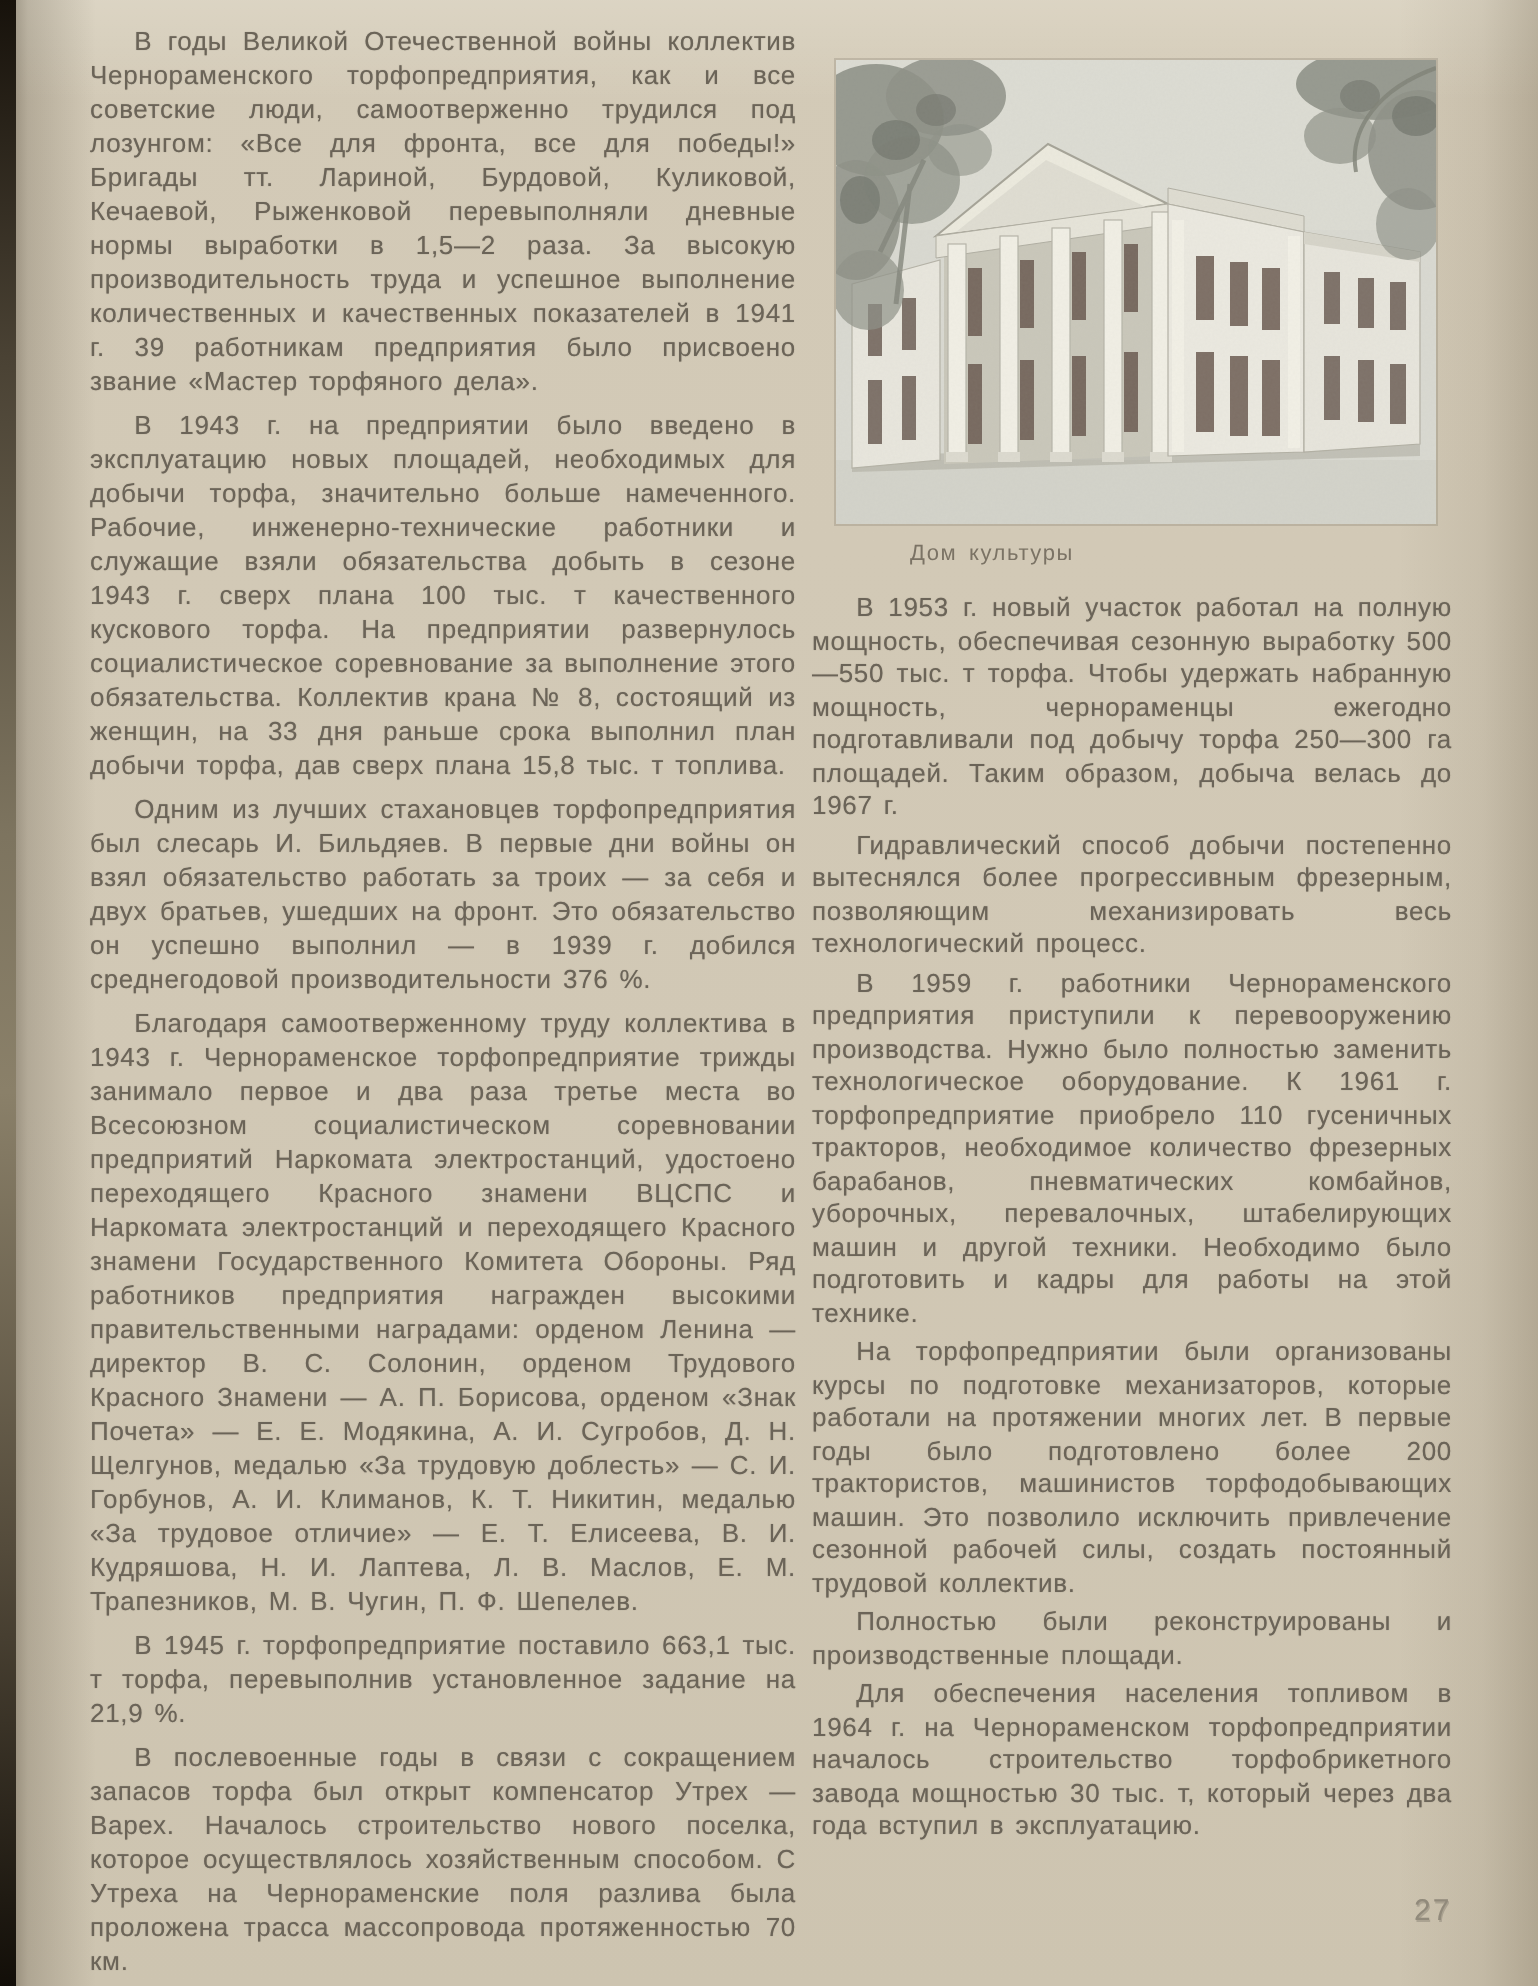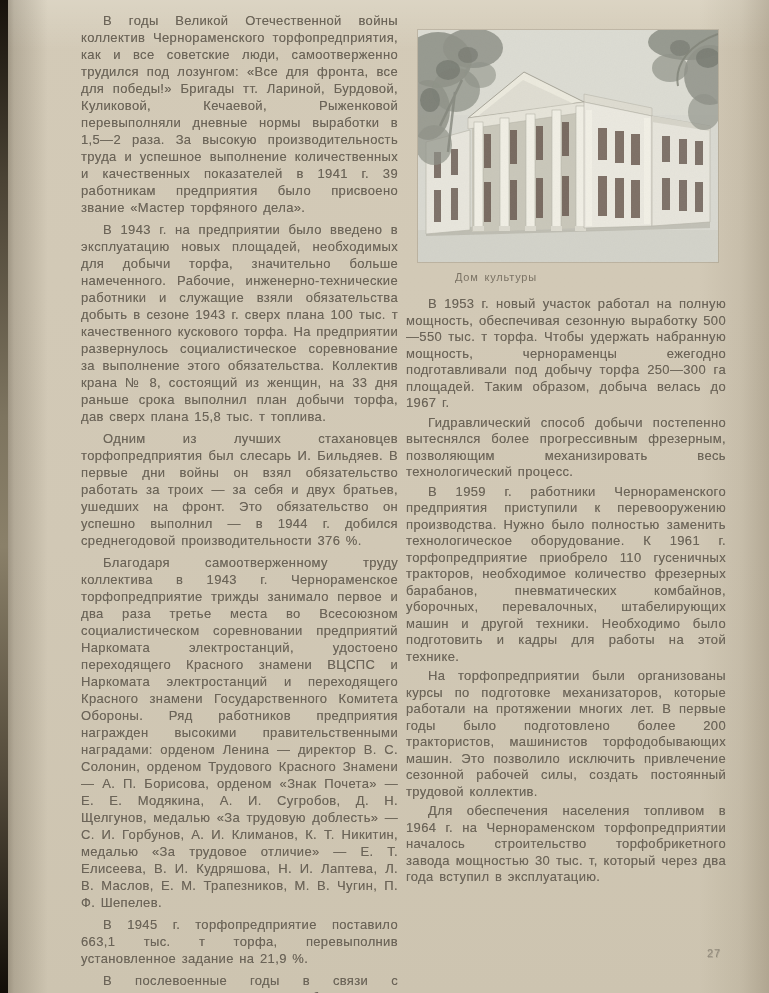--- a/index.html
+++ b/index.html
@@ -22,39 +22,39 @@
   }
   .col{
     position:absolute;
     color:#6b6458;
     font-size:13px;line-height:17px;
     text-align:justify;
     letter-spacing:.35px;word-spacing:1.6px;
     text-shadow:0 0 .5px rgba(107,100,88,.55);
   }
   .col p{margin:0 0 5px 0;}
-  .col p.ind{text-indent:1.7em;margin-left:36px;}
+  .col p.ind{text-indent:1.7em;}
   .col.left{left:45px;top:12px;width:353px;}
   .col.right{left:406px;top:296px;width:320px;line-height:16.5px;}
   .col.right p{margin:0 0 3px 0;}
   .photo{
     position:absolute;left:418px;top:30px;width:300px;height:232px;margin:0;
     background:#d9d9d1;
     box-shadow:0 0 0 1px rgba(120,112,95,.25);
   }
   .photo svg{display:block;}
   .caption{
     position:absolute;left:427px;top:271px;
     font-size:11px;letter-spacing:.8px;word-spacing:2px;
     color:#7b7365;
     margin-left:28px;
   }
   .pageno{
     position:absolute;left:707px;top:947px;
-    font-size:11px;color:#918a7b;letter-spacing:1px;
+    font-size:15px;color:#918a7b;letter-spacing:1px;
     text-shadow:.5px .8px 0 rgba(145,138,123,.55);
   }
 </style>
 </head>
 <body>
 
 <div class="page">
   <div class="gutter"></div>
 
   <figure class="photo">
@@ -155,29 +155,30 @@
 
       <rect x="0" y="0" width="300" height="232" filter="url(#grain)" opacity="0.55"></rect>
     </svg>
   </figure>
 
   <figcaption class="caption">Дом культуры</figcaption>
 
   <div class="col left">
     <p class="ind">В годы Великой Отечественной войны коллектив Чернораменского торфопредприятия, как и все советские люди, самоотверженно трудился под лозунгом: «Все для фронта, все для победы!» Бригады тт. Лариной, Бурдовой, Куликовой, Кечаевой, Рыженковой перевыполняли дневные нормы выработки в 1,5—2 раза. За высокую производительность труда и успешное выполнение количественных и качественных показателей в 1941 г. 39 работникам предприятия было присвоено звание «Мастер торфяного дела».</p>
     <p class="ind">В 1943 г. на предприятии было введено в эксплуатацию новых площадей, необходимых для добычи торфа, значительно больше намеченного. Рабочие, инженерно-технические работники и служащие взяли обязательства добыть в сезоне 1943 г. сверх плана 100 тыс. т качественного кускового торфа. На предприятии развернулось социалистическое соревнование за выполнение этого обязательства. Коллектив крана № 8, состоящий из женщин, на 33 дня раньше срока выполнил план добычи торфа, дав сверх плана 15,8 тыс. т топлива.</p>
-    <p class="ind">Одним из лучших стахановцев торфопредприятия был слесарь И. Бильдяев. В первые дни войны он взял обязательство работать за троих — за себя и двух братьев, ушедших на фронт. Это обязательство он успешно выполнил — в 1944 г. добился среднегодовой производительности 376 %.</p>
+    <p class="ind">Одним из лучших стахановцев торфопредприятия был слесарь И. Бильдяев. В первые дни войны он взял обязательство работать за троих — за себя и двух братьев, ушедших на фронт. Это обязательство он успешно выполнил — в 1939 г. добился среднегодовой производительности 376 %.</p>
     <p class="ind">Благодаря самоотверженному труду коллектива в 1943 г. Чернораменское торфопредприятие трижды занимало первое и два раза третье места во Всесоюзном социалистическом соревновании предприятий Наркомата электростанций, удостоено переходящего Красного знамени ВЦСПС и Наркомата электростанций и переходящего Красного знамени Государственного Комитета Обороны. Ряд работников предприятия награжден высокими правительственными наградами: орденом Ленина — директор В. С. Солонин, орденом Трудового Красного Знамени — А. П. Борисова, орденом «Знак Почета» — Е. Е. Модякина, А. И. Сугробов, Д. Н. Щелгунов, медалью «За трудовую доблесть» — С. И. Горбунов, А. И. Климанов, К. Т. Никитин, медалью «За трудовое отличие» — Е. Т. Елисеева, В. И. Кудряшова, Н. И. Лаптева, Л. В. Маслов, Е. М. Трапезников, М. В. Чугин, П. Ф. Шепелев.</p>
     <p class="ind">В 1945 г. торфопредприятие поставило 663,1 тыс. т торфа, перевыполнив установленное задание на 21,9 %.</p>
     <p class="ind">В послевоенные годы в связи с сокращением запасов торфа был открыт компенсатор Утрех — Варех. Началось строительство нового поселка, которое осуществлялось хозяйственным способом. С Утреха на Чернораменские поля разлива была проложена трасса массопровода протяженностью 70 км.</p>
   </div>
 
   <div class="col right">
     <p class="ind">В 1953 г. новый участок работал на полную мощность, обеспечивая сезонную выработку 500—550 тыс. т торфа. Чтобы удержать набранную мощность, чернораменцы ежегодно подготавливали под добычу торфа 250—300 га площадей. Таким образом, добыча велась до 1967 г.</p>
     <p class="ind">Гидравлический способ добычи постепенно вытеснялся более прогрессивным фрезерным, позволяющим механизировать весь технологический процесс.</p>
     <p class="ind">В 1959 г. работники Чернораменского предприятия приступили к перевооружению производства. Нужно было полностью заменить технологическое оборудование. К 1961 г. торфопредприятие приобрело 110 гусеничных тракторов, необходимое количество фрезерных барабанов, пневматических комбайнов, уборочных, перевалочных, штабелирующих машин и другой техники. Необходимо было подготовить и кадры для работы на этой технике.</p>
     <p class="ind">На торфопредприятии были организованы курсы по подготовке механизаторов, которые работали на протяжении многих лет. В первые годы было подготовлено более 200 трактористов, машинистов торфодобывающих машин. Это позволило исключить привлечение сезонной рабочей силы, создать постоянный трудовой коллектив.</p>
+    <p class="ind">Полностью были реконструированы и производственные площади.</p>
     <p class="ind">Для обеспечения населения топливом в 1964 г. на Чернораменском торфопредприятии началось строительство торфобрикетного завода мощностью 30 тыс. т, который через два года вступил в эксплуатацию.</p>
 
   </div>
 
   <div class="pageno">27</div>
 </div>
 
 </body></html>

